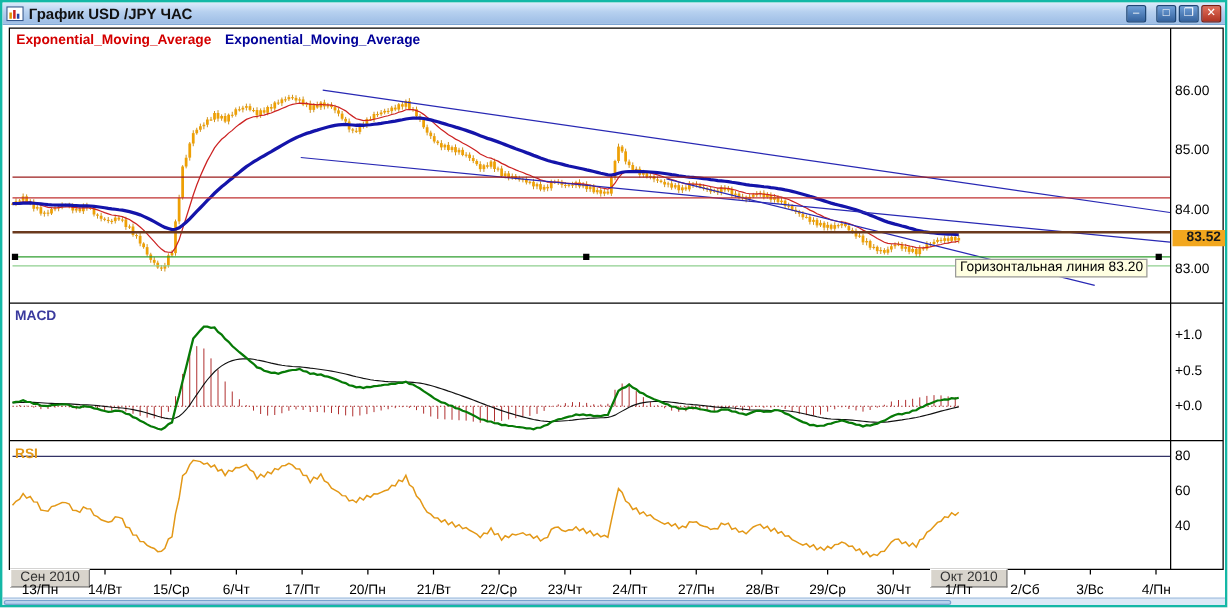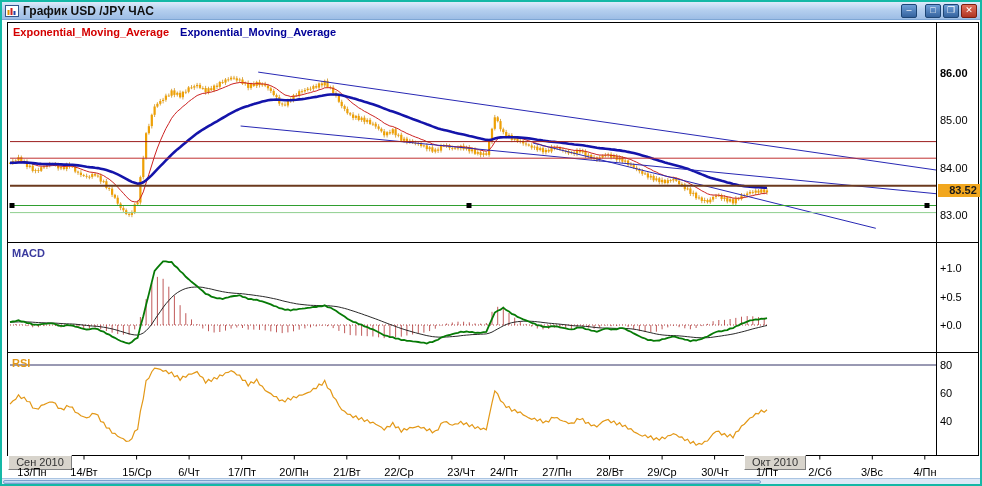--- a/index.html
+++ b/index.html
@@ -791,42 +791,43 @@
 
     <div class="legend" id="legend">
       <span style="color: rgb(212, 0, 0);">Exponential_Moving_Average</span>
       <span style="color: rgb(0, 0, 153);">Exponential_Moving_Average</span>
     </div>
 
     <div class="panel-label" id="macd-label" style="color: rgb(58, 58, 158);">MACD</div>
     <div class="panel-label" id="rsi-label" style="color: rgb(227, 152, 23);">RSI</div>
 
     <div class="price-tag" id="price-tag" style="background: rgb(242, 167, 30);">83.52</div>
+    <div class="annotation">Горизонтальная линия 83.20</div>
 
     <div class="month-box" id="month-left">Сен 2010</div>
     <div class="month-box" id="month-right">Окт 2010</div>
-  <div class="axis-label" style="left: 938px; top: 47px; font-weight: bold;">86.00</div>
+  <div class="axis-label" style="left: 938px; top: 47px;">86.00</div>
       <div class="axis-label" style="left: 938px; top: 94px;">85.00</div>
       <div class="axis-label" style="left: 938px; top: 142px;">84.00</div>
       <div class="axis-label" style="left: 938px; top: 189px;">83.00</div>
       <div class="axis-label" style="left: 938px; top: 242px;">+1.0</div>
       <div class="axis-label" style="left: 938px; top: 271px;">+0.5</div>
       <div class="axis-label" style="left: 938px; top: 299px;">+0.0</div>
       <div class="axis-label" style="left: 938px; top: 339px;">80</div>
       <div class="axis-label" style="left: 938px; top: 367px;">60</div>
       <div class="axis-label" style="left: 938px; top: 395px;">40</div>
       <div class="date-label" style="left: 7px; top: 447px;">13/Пн</div>
       <div class="date-label" style="left: 59px; top: 447px;">14/Вт</div>
       <div class="date-label" style="left: 112px; top: 447px;">15/Ср</div>
       <div class="date-label" style="left: 164px; top: 447px;">6/Чт</div>
       <div class="date-label" style="left: 217px; top: 447px;">17/Пт</div>
       <div class="date-label" style="left: 269px; top: 447px;">20/Пн</div>
       <div class="date-label" style="left: 322px; top: 447px;">21/Вт</div>
       <div class="date-label" style="left: 374px; top: 447px;">22/Ср</div>
-      <div class="date-label" style="left: 427px; top: 447px; text-align: right;">23/Чт</div>
+      <div class="date-label" style="left: 427px; top: 447px;">23/Чт</div>
       <div class="date-label" style="left: 479px; top: 447px;">24/Пт</div>
       <div class="date-label" style="left: 532px; top: 447px;">27/Пн</div>
       <div class="date-label" style="left: 585px; top: 447px;">28/Вт</div>
       <div class="date-label" style="left: 637px; top: 447px;">29/Ср</div>
       <div class="date-label" style="left: 690px; top: 447px;">30/Чт</div>
       <div class="date-label" style="left: 742px; top: 447px;">1/Пт</div>
       <div class="date-label" style="left: 795px; top: 447px;">2/Сб</div>
       <div class="date-label" style="left: 847px; top: 447px;">3/Вс</div>
       <div class="date-label" style="left: 900px; top: 447px;">4/Пн</div>
     </div>

